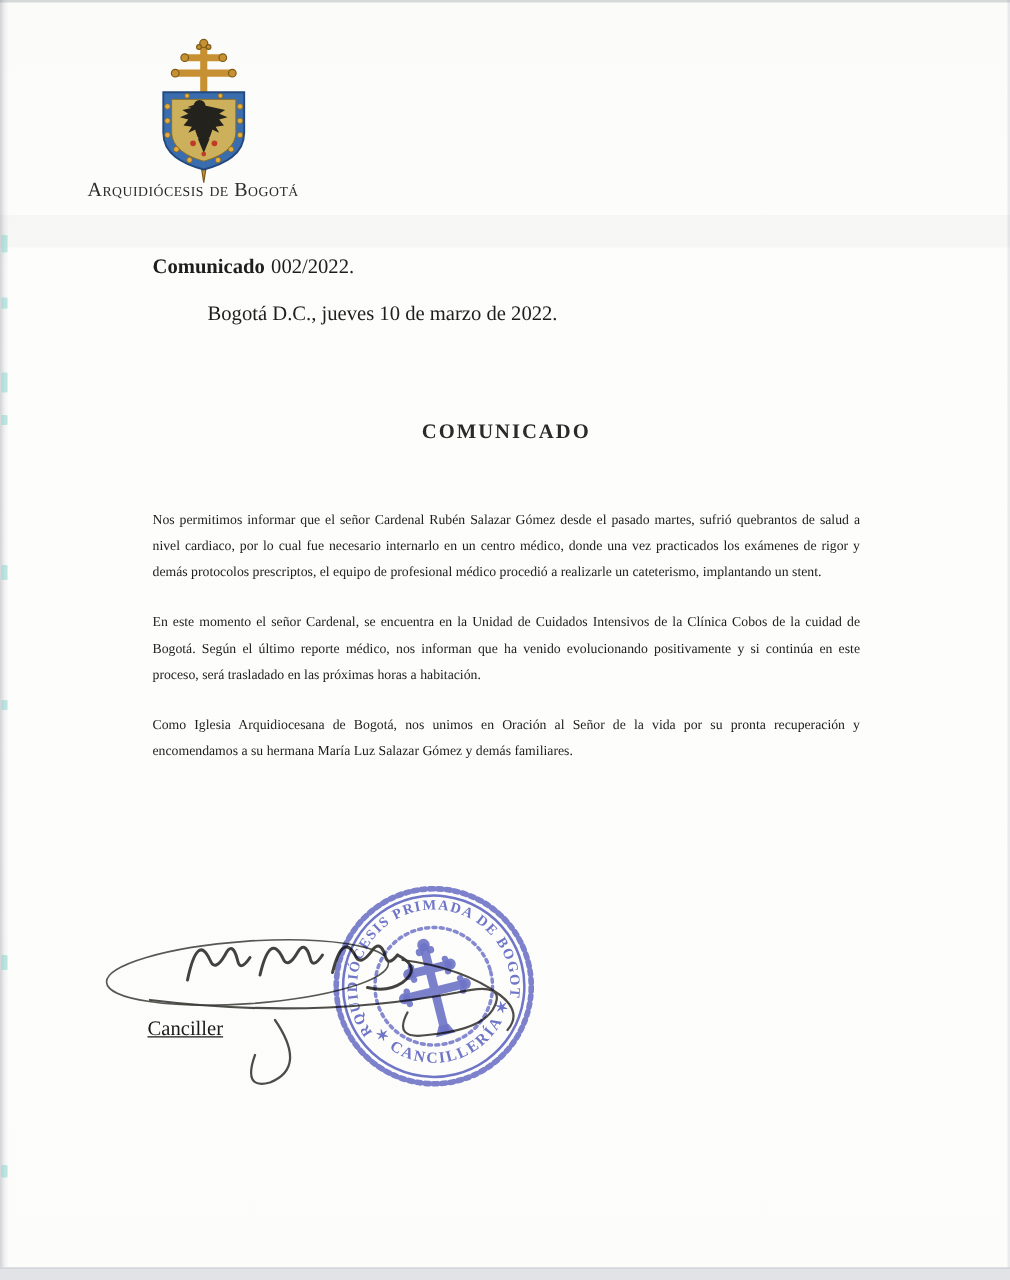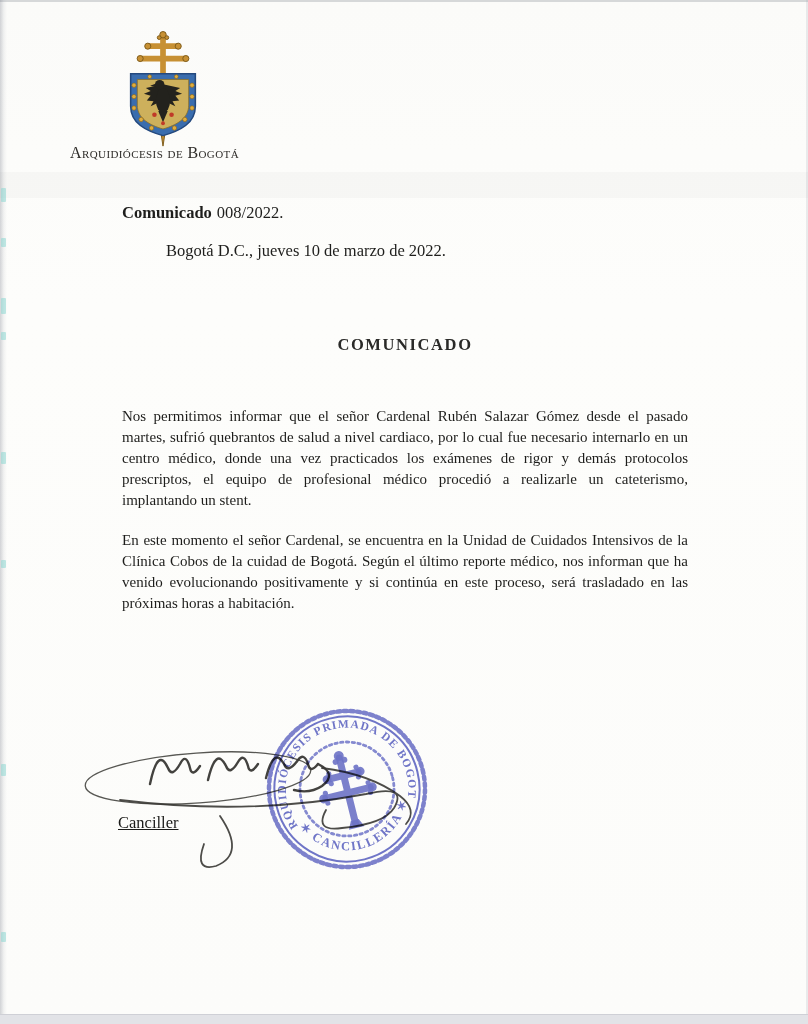--- a/index.html
+++ b/index.html
@@ -33,21 +33,21 @@
   .ref-line .lbl{font-weight:bold;}
   .ref-line .num{margin-left:5px;}
   .date-line{position:absolute;left:122px;top:241px;font-size:16.5px;margin-left:44px;}
   .doc-title{
     position:absolute;left:122px;top:335px;width:566px;
     text-align:center;font-size:16.5px;font-weight:bold;letter-spacing:1.6px;
     color:#2a2a28;margin:0;
   }
   .paras{position:absolute;left:122px;top:406px;width:566px;}
   .paras p{
-    margin:0 0 19px 0;font-size:15px;line-height:21px;
+    margin:0 0 19px 0;font-size:11px;line-height:21px;
     text-align:justify;color:#1d1d1b;
   }
 
   
   .sig-ink{position:absolute;left:70px;top:712px;z-index:2;}
   .signer-name{position:absolute;left:118px;top:790px;font-size:16.5px;color:#1b1b19;z-index:3;}
   .signer-title{position:absolute;left:118px;top:813px;font-size:16.5px;color:#1b1b19;z-index:3;text-decoration:underline;}
   .seal{position:absolute;left:262px;top:704px;z-index:4;opacity:.88;mix-blend-mode:multiply;transform:rotate(-14deg);}
 </style>
 </head>
@@ -119,29 +119,30 @@
         <circle cx="39" cy="89" r="2.4"></circle>
           <circle cx="57" cy="89" r="2.4"></circle>
           <circle cx="48" cy="98" r="2"></circle>
       </g>
     </g>
   </svg>
 
   <div class="org-name">Arquidiócesis de Bogotá</div>
 
   <div class="ref-line">
-    <span class="lbl">Comunicado</span><span class="num">008/2022.</span>
+    <span class="lbl">Comunicado</span><span class="num">002/2022.</span>
   </div>
   <div class="date-line">Bogotá D.C., jueves 10 de marzo de 2022.</div>
 
   <h1 class="doc-title">COMUNICADO</h1>
 
   <div class="paras">
     <p>Nos permitimos informar que el señor Cardenal Rubén Salazar Gómez desde el pasado martes, sufrió quebrantos de salud a nivel cardiaco, por lo cual fue necesario internarlo en un centro médico, donde una vez practicados los exámenes de rigor y demás protocolos prescriptos, el equipo de profesional médico procedió a realizarle un cateterismo, implantando un stent.</p>
     <p>En este momento el señor Cardenal, se encuentra en la Unidad de Cuidados Intensivos de la Clínica Cobos de la cuidad de Bogotá. Según el último reporte médico, nos informan que ha venido evolucionando positivamente y si continúa en este proceso, será trasladado en las próximas horas a habitación.</p>
+    <p>Como Iglesia Arquidiocesana de Bogotá, nos unimos en Oración al Señor de la vida por su pronta recuperación y encomendamos a su hermana María Luz Salazar Gómez y demás familiares.</p>
   </div>
 
   <svg class="sig-ink" width="430" height="165" viewBox="0 0 430 165">
     <g fill="none" stroke="#3a3935" stroke-linecap="round">
       <ellipse cx="128" cy="66" rx="113" ry="25" stroke-width="1.3" transform="rotate(-4 128 66)" opacity=".85"></ellipse>
       <g stroke-width="2.4" opacity=".95">
         <path d="M80 72 Q88 34 98 56 Q102 66 110 52 Q116 40 120 56 Q122 66 130 54"></path>
         <path d="M138 68 Q146 34 156 54 Q160 64 168 50 Q174 40 178 54 Q180 64 188 52"></path>
         <path d="M196 66 Q204 34 214 52 Q218 62 228 48 Q234 40 238 52 Q240 62 248 52"></path>
         <path d="M248 52 Q268 62 252 74 Q240 82 224 78"></path>

